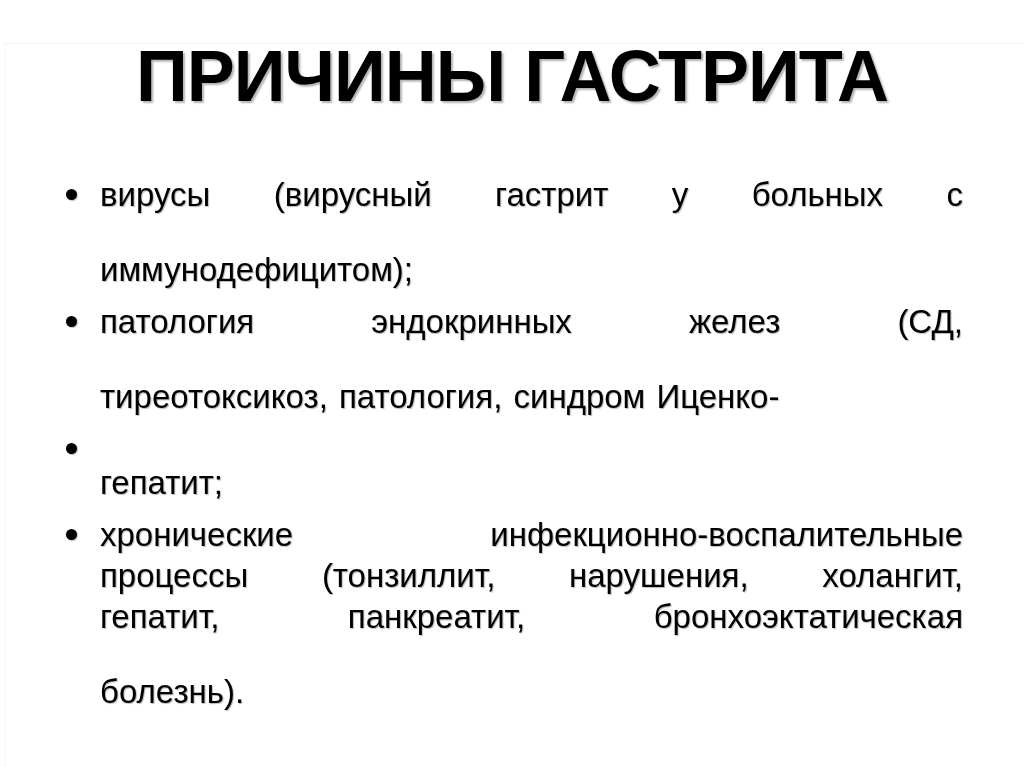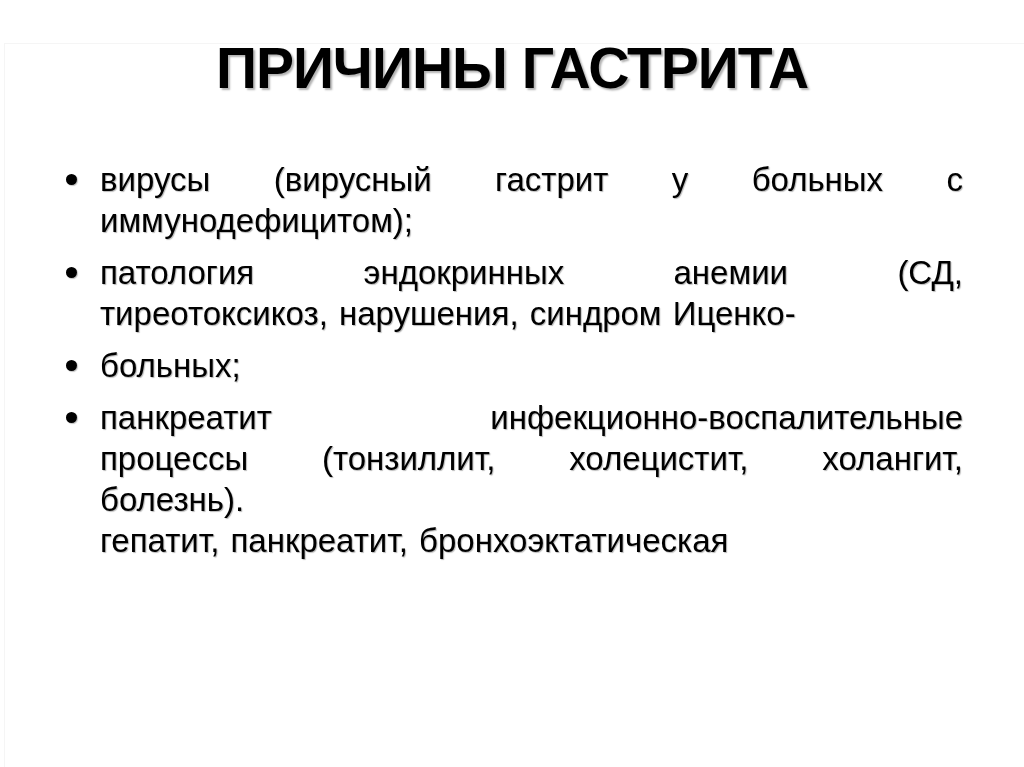--- a/index.html
+++ b/index.html
@@ -22,21 +22,21 @@
     content: "";
     position: absolute;
     left: 4px; top: 3px; right: 0; bottom: 0;
     border-left: 1px solid rgba(0,0,0,0.04);
     border-top: 1px solid rgba(0,0,0,0.04);
     pointer-events: none;
   }
   .slide-title {
     margin-top: 40px;
     text-align: center;
-    font-size: 57px;
+    font-size: 72px;
     line-height: 1.0;
     letter-spacing: -1px;
     color: #000000;
     text-shadow: 2px 2px 2px rgba(0,0,0,0.30);
     white-space: nowrap;
   }
   .bullet-list {
     list-style: none;
     margin: 62px 0 0 62px;
     width: 901px;
@@ -68,53 +68,54 @@
     box-shadow: 1px 1px 1px rgba(0,0,0,0.25);
   }
   .bullet-text { flex: 1 1 auto; min-width: 0; }
   .bullet-line {
     text-align: justify;
     text-align-last: justify;
     word-spacing: 2px;
   }
   .bullet-line:last-child {
     text-align-last: left;
+    margin-top: 34px;
   }
 </style>
 </head>
 <body>
 
 <div class="slide">
   <h1 class="slide-title">ПРИЧИНЫ ГАСТРИТА</h1>
 
   <ul class="bullet-list">
       <li class="bullet-item">
       <span class="bullet-marker"></span>
       <div class="bullet-text">
           <div class="bullet-line">вирусы (вирусный гастрит у больных с</div>
           <div class="bullet-line">иммунодефицитом);</div>
         </div>
     </li>
       <li class="bullet-item">
       <span class="bullet-marker"></span>
       <div class="bullet-text">
-          <div class="bullet-line">патология эндокринных анемии (СД,</div>
-          <div class="bullet-line">тиреотоксикоз, нарушения, синдром Иценко-</div>
+          <div class="bullet-line">патология эндокринных желез (СД,</div>
+          <div class="bullet-line">тиреотоксикоз, патология, синдром Иценко-</div>
         </div>
     </li>
       <li class="bullet-item">
       <span class="bullet-marker"></span>
       <div class="bullet-text">
-          <div class="bullet-line">больных;</div>
+          <div class="bullet-line">гепатит;</div>
         </div>
     </li>
       <li class="bullet-item">
       <span class="bullet-marker"></span>
       <div class="bullet-text">
-          <div class="bullet-line">панкреатит инфекционно-воспалительные</div>
-          <div class="bullet-line">процессы (тонзиллит, холецистит, холангит,</div>
+          <div class="bullet-line">хронические инфекционно-воспалительные</div>
+          <div class="bullet-line">процессы (тонзиллит, нарушения, холангит,</div>
+          <div class="bullet-line">гепатит, панкреатит, бронхоэктатическая</div>
           <div class="bullet-line">болезнь).</div>
-          <div class="bullet-line">гепатит, панкреатит, бронхоэктатическая</div>
         </div>
     </li>
     </ul>
 
 </div>
 
 </body></html>

